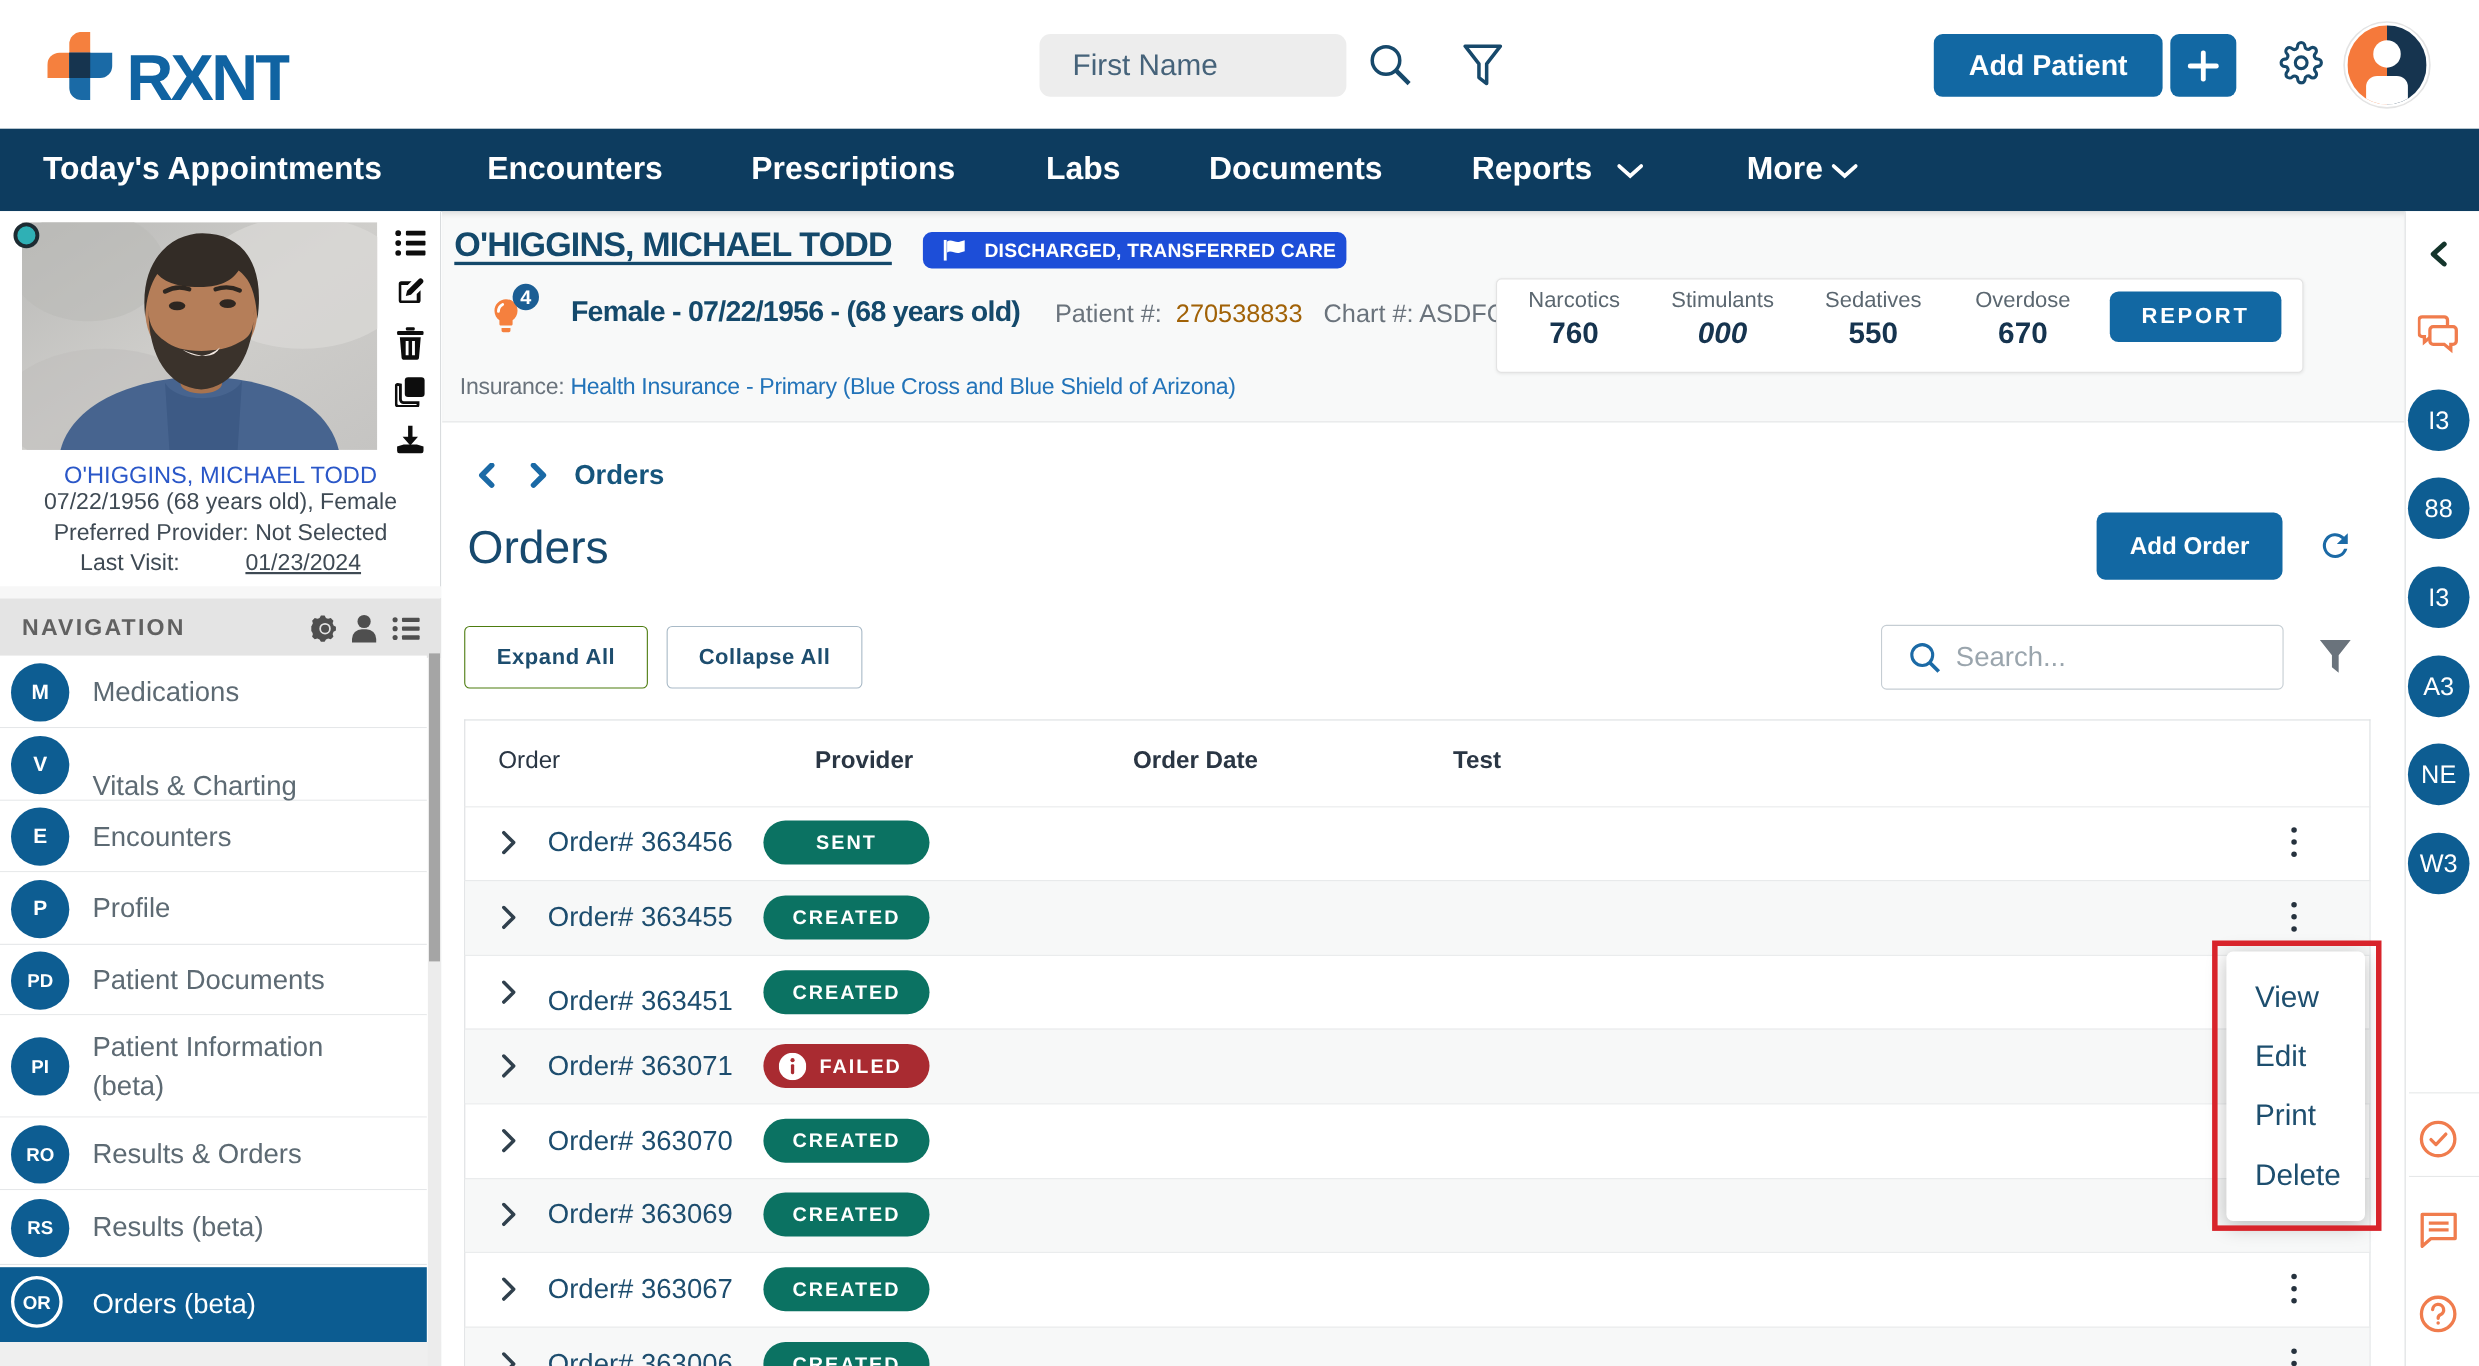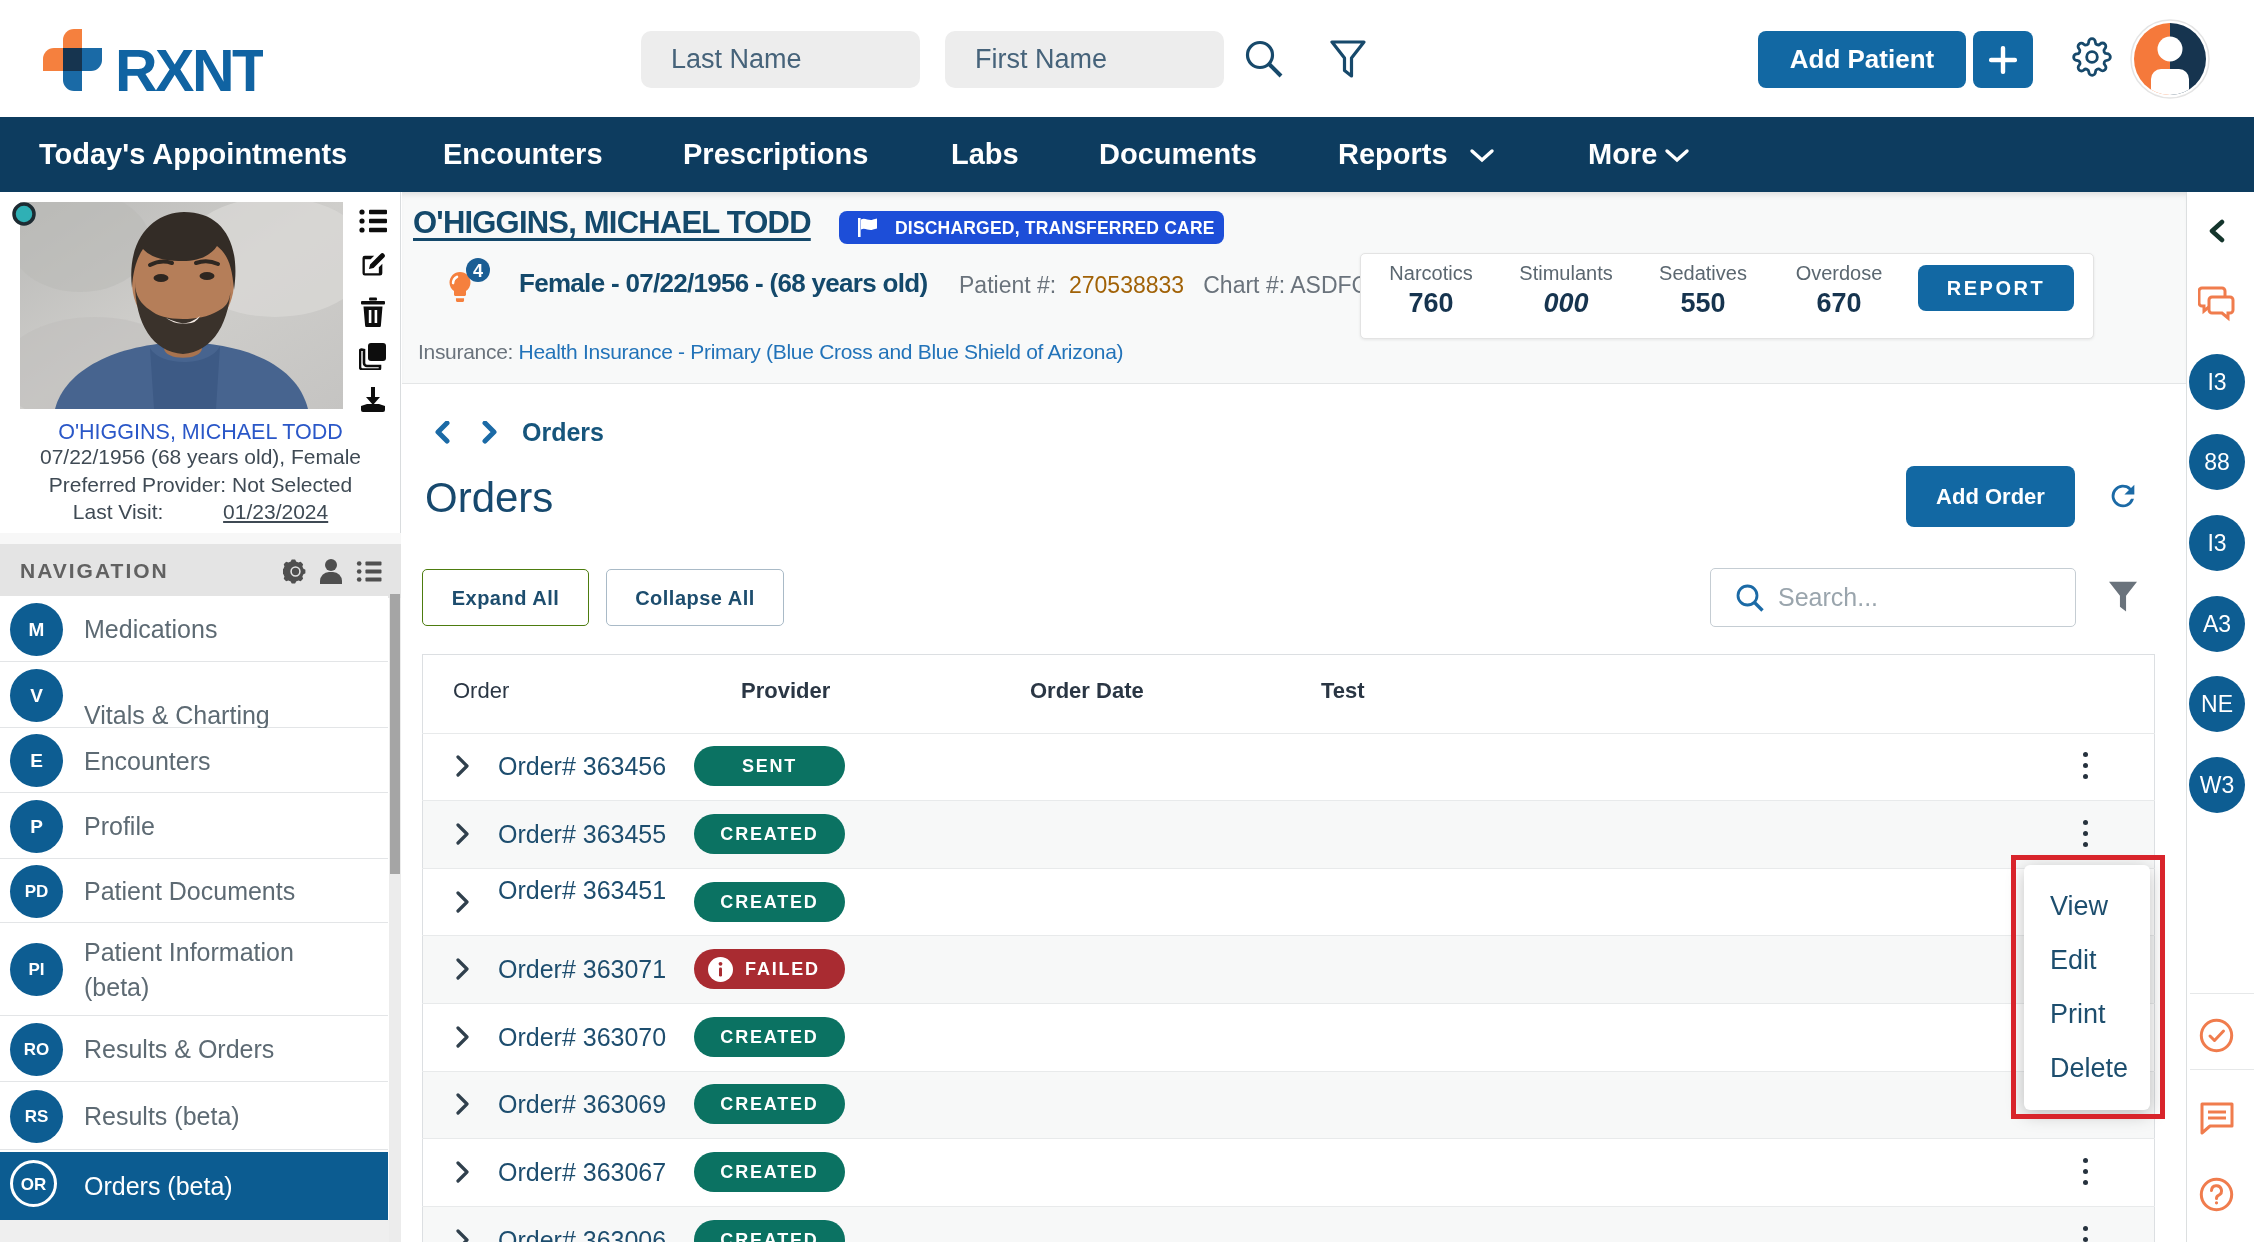--- a/index.html
+++ b/index.html
@@ -44,21 +44,20 @@
 
   <div id="tophdr" class="abs">
     <svg class="abs" style="left:43px; top:29px;" width="220" height="63" viewBox="0 0 220 63">
       <path fill="#f5803e" d="M32 0 h7 v42 h-19 V11 a11 11 0 0 1 11 -11 z"></path>
       <path fill="#f5803e" d="M11 19 h28 v23 h-39 V30 a11 11 0 0 1 11 -11 z"></path>
       <path fill="#1a6aa6" d="M20 19 h39 v12 a11 11 0 0 1 -11 11 h-28 z"></path>
       <path fill="#1a6aa6" d="M20 19 h19 v43 h-8 a11 11 0 0 1 -11 -11 z"></path>
       <path fill="#16344f" d="M20 19 h19 v23 h-19 z"></path>
       <text x="72" y="62" font-size="59" font-weight="bold" fill="#1063a2" letter-spacing="-2.5">RXNT</text>
     </svg>
-    <div class="abs tinput" style="left:641px; width:279px;">Last Name</div>
     <div class="abs tinput" style="left:945px; width:279px;">First Name</div>
     <svg class="abs" style="left:1243px; top:38px;" width="42" height="42" viewBox="0 0 42 42" fill="none" stroke="#17496b" stroke-width="3.2">
       <circle cx="17" cy="17" r="12.5"></circle>
         <line x1="26" y1="26" x2="38" y2="38" stroke-width="4"></line>
     </svg>
     <svg class="abs" style="left:1330px; top:40px;" width="36" height="40" viewBox="0 0 36 40" fill="none" stroke="#17496b" stroke-width="3.2" stroke-linejoin="round" stroke-linecap="round">
       <path d="M2 2 h32 l-12.5 16 v18 l-7 -5.5 v-12.5 z"></path>
     </svg>
     <div class="abs bluebtn" style="left:1758px; top:31px; width:208px; height:57px; line-height:57px; font-size:26px; font-weight:bold;">Add Patient</div>
     <div class="abs bluebtn" style="left:1973px; top:31px; width:60px; height:57px;"></div>
@@ -313,21 +312,21 @@
       <div class="pill green" style="top:814px;">CREATED</div>
       <div class="kebab" style="top:820px;">
         <span></span>
         <span></span>
         <span></span>
       </div>
       <div class="rowline" style="top:867.8px;"></div>
       <svg class="rowchev abs" style="left:455px; top:890.5999999999999px;" width="14" height="22" viewBox="0 0 14 22" fill="none" stroke="#30404d" stroke-width="3.2" stroke-linecap="round" stroke-linejoin="round">
         <path d="M3 2 l9 9 l-9 9"></path>
       </svg>
-      <div class="ordlink" style="top:876px;">Order# 363451</div>
+      <div class="ordlink" style="top:896px;">Order# 363451</div>
       <div class="pill green" style="top:881.5999999999999px;">CREATED</div>
       <div class="abs" style="left:423px; top:935.4px; width:1731px; height:67.6px; background:#f7f8f8;"></div>
       <div class="rowline" style="top:935.4px;"></div>
       <svg class="rowchev abs" style="left:455px; top:958.1999999999999px;" width="14" height="22" viewBox="0 0 14 22" fill="none" stroke="#30404d" stroke-width="3.2" stroke-linecap="round" stroke-linejoin="round">
         <path d="M3 2 l9 9 l-9 9"></path>
       </svg>
       <div class="ordlink" style="top:955.1999999999999px;">Order# 363071</div>
       <div class="pill red" style="top:949.1999999999999px;"><svg style="position:absolute;left:14px;top:7.5px;" width="25" height="25" viewBox="0 0 25 25">
           <circle cx="12.5" cy="12.5" r="12.5" fill="#fff"></circle>
           <rect x="11" y="10.5" width="3" height="9" rx="1.2" fill="#a92b31"></rect>

